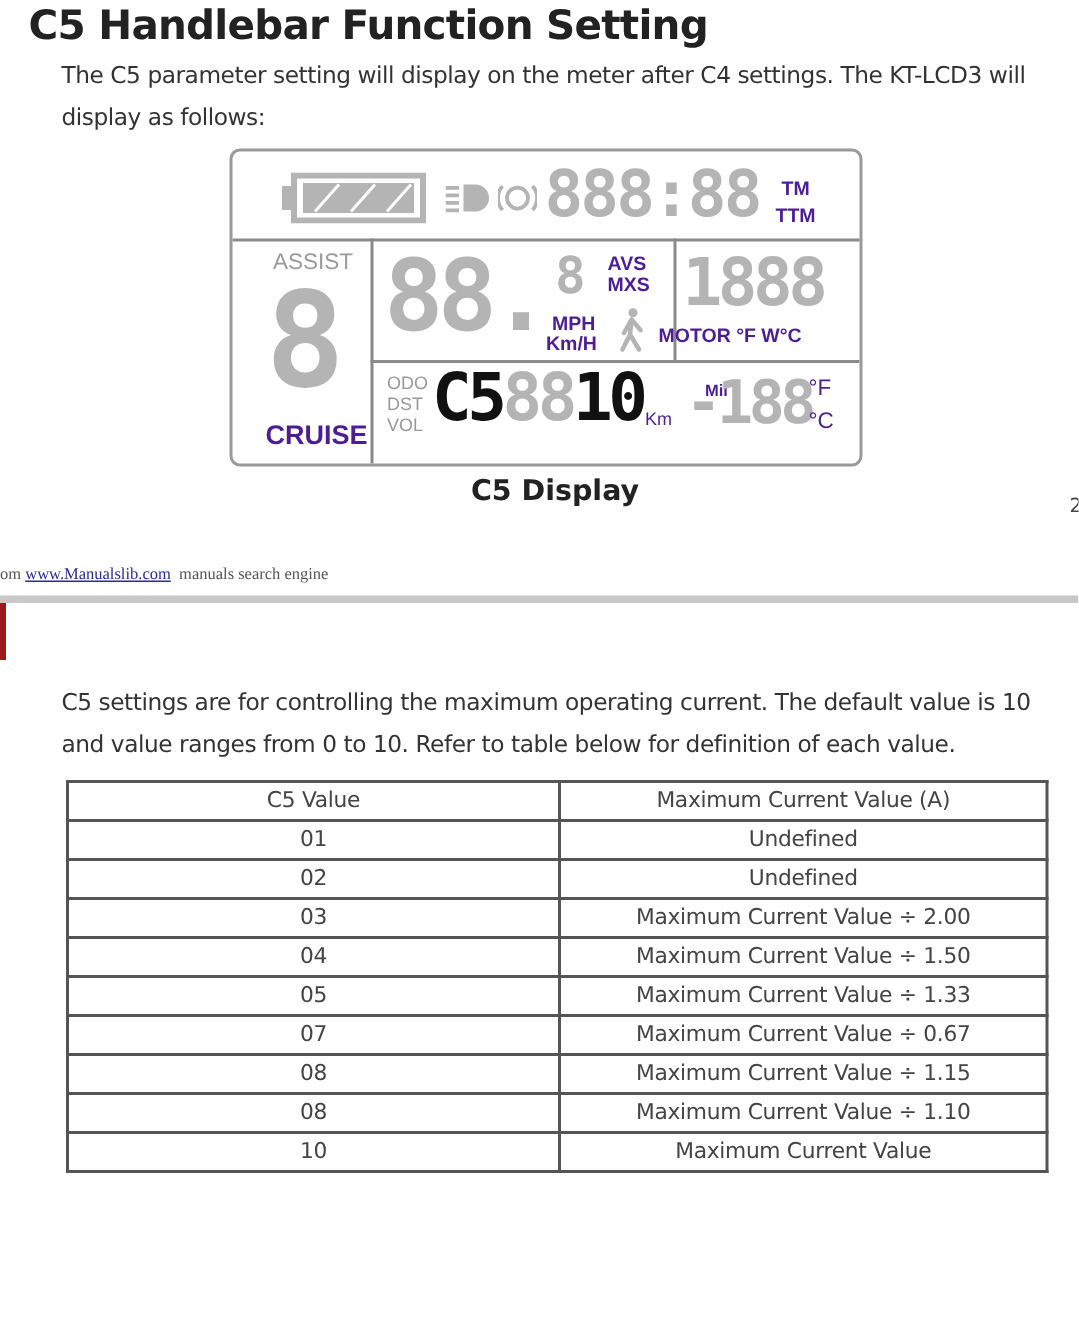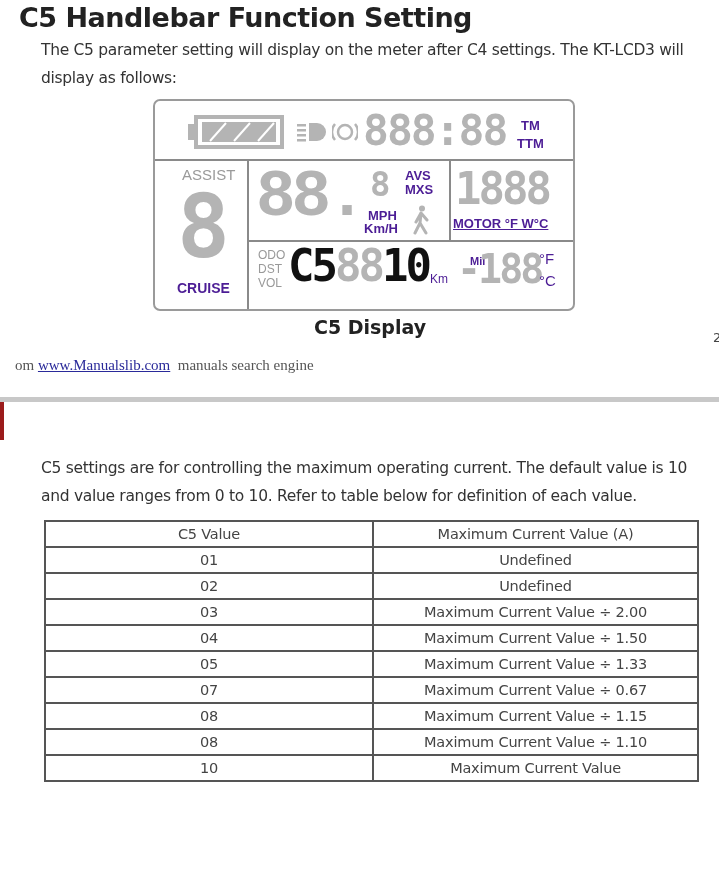--- a/index.html
+++ b/index.html
@@ -17,22 +17,22 @@
          border: 2px solid #9a9a9a; border-radius: 7px; background: #fff; box-sizing: border-box; }
   .lcd .hline { position: absolute; background: #8a8a8a; height: 2px; }
   .lcd .vline { position: absolute; background: #8a8a8a; width: 2px; }
   .seg { font-family: "DejaVu Sans Mono", monospace; font-weight: bold; color: #b4b4b4; position: absolute; line-height: 1; }
   .lab { font-family: "Liberation Sans", sans-serif; font-weight: bold; color: #4c1d95; position: absolute; line-height: 1; }
   .on { color: #111; }
   .caption { position: absolute; top: 316px; left: 0; width: 740px; text-align: center;
              font-size: 19px; font-weight: bold; color: #222; font-family: "DejaVu Sans", sans-serif; }
   .pgnum { position: absolute; left: 713px; top: 330px; font-size: 13px; color: #444; }
 
-  .footer { position: absolute; left: 0; top: 357px; font-family: "Liberation Serif", serif;
-            font-size: 15px; color: #555; white-space: nowrap; padding-left: 15px; }
+  .footer { position: absolute; left: 0; top: 377px; font-family: "Liberation Serif", serif;
+            font-size: 11px; color: #555; white-space: nowrap; }
   .footer a { color: #2a2a9a; text-decoration: underline; }
   .sep { position: absolute; left: 0; top: 397px; width: 719px; height: 5px; background: #c8c8c8; }
   .redbar { position: absolute; left: 0; top: 402px; width: 4px; height: 38px; background: #9b1b1b; }
 
   table.c5 { position: absolute; left: 44px; top: 520px; width: 655px; border-collapse: collapse;
              font-family: "DejaVu Sans", sans-serif; font-size: 14.5px; color: #444; }
   table.c5 td, table.c5 th { border: 2px solid #555; height: 24px; padding: 0; text-align: center;
              font-weight: normal; letter-spacing: -0.2px; }
   table.c5 .col1 { width: 326px; }
 </style>
@@ -70,35 +70,35 @@
     <circle cx="13" cy="11" r="7" fill="none" stroke="#b4b4b4" stroke-width="2.5"></circle>
     <path d="M3 3 A12 12 0 0 0 3 19" fill="none" stroke="#b4b4b4" stroke-width="2.5"></path>
     <path d="M23 3 A12 12 0 0 1 23 19" fill="none" stroke="#b4b4b4" stroke-width="2.5"></path>
   </svg>
   <div class="seg" style="left:208px;top:8px;font-size:43px;letter-spacing:-2px;">888:88</div>
   <div class="lab" style="left:366px;top:18px;font-size:13px;">TM</div>
   <div class="lab" style="left:362px;top:36px;font-size:13px;">TTM</div>
 
   <div class="lab" style="left:27px;top:66px;font-size:15px;font-weight:normal;color:#9a9a9a;">ASSIST</div>
   <div class="seg" style="left:22px;top:82px;font-size:88px;">8</div>
-  <div class="lab" style="left:22px;top:180px;font-size:14px;">CRUISE</div>
+  <div class="lab" style="left:22px;top:180px;font-size:18px;">CRUISE</div>
 
-  <div class="seg" style="left:101px;top:64px;font-size:66px;letter-spacing:-4px;font-family:Liberation Mono, monospace;">88.</div>
+  <div class="seg" style="left:101px;top:64px;font-size:66px;letter-spacing:-4px;">88.</div>
   <div class="seg" style="left:215px;top:66px;font-size:34px;">8</div>
   <div class="lab" style="left:250px;top:68px;font-size:13px;">AVS</div>
   <div class="lab" style="left:250px;top:82px;font-size:13px;">MXS</div>
   <div class="lab" style="left:213px;top:108px;font-size:13px;">MPH</div>
   <div class="lab" style="left:209px;top:121px;font-size:13px;">Km/H</div>
   <svg style="position:absolute;left:257px;top:104px;" width="20" height="30" viewBox="0 0 20 30">
     <circle cx="10" cy="3.5" r="3" fill="#b4b4b4"></circle>
     <path d="M9 8 L4 17 M9 8 L15 15 M9 8 L8 18 L3 28 M8 18 L14 28" stroke="#b4b4b4" stroke-width="3" fill="none" stroke-linecap="round"></path>
   </svg>
 
   <div class="seg" style="left:300px;top:66px;font-size:44px;letter-spacing:-3px;">1888</div>
-  <div class="lab" style="left:298px;top:116px;font-size:13px;text-decoration:underline;">MOTOR °F W°C</div>
+  <div class="lab" style="left:284px;top:116px;font-size:13px;">MOTOR °F W°C</div>
 
   <div class="lab" style="left:103px;top:148px;font-size:12px;font-weight:normal;color:#999;">ODO</div>
   <div class="lab" style="left:103px;top:162px;font-size:12px;font-weight:normal;color:#999;">DST</div>
   <div class="lab" style="left:103px;top:176px;font-size:12px;font-weight:normal;color:#999;">VOL</div>
   <div style="position:absolute;left:133px;top:143px;white-space:nowrap;">
     <span class="seg on" style="position:static;font-size:44px;letter-spacing:-3px;">C5</span><span class="seg" style="position:static;font-size:44px;letter-spacing:-3px;">88</span><span class="seg on" style="position:static;font-size:44px;letter-spacing:-3px;">10</span>
   </div>
   <div class="lab" style="left:275px;top:155px;font-size:11px;padding-left:40px;">Mil</div>
   <div class="lab" style="left:275px;top:172px;font-size:12px;font-weight:normal;">Km</div>
   <div class="seg" style="left:302px;top:148px;font-size:40px;letter-spacing:-3px;">-188</div>

